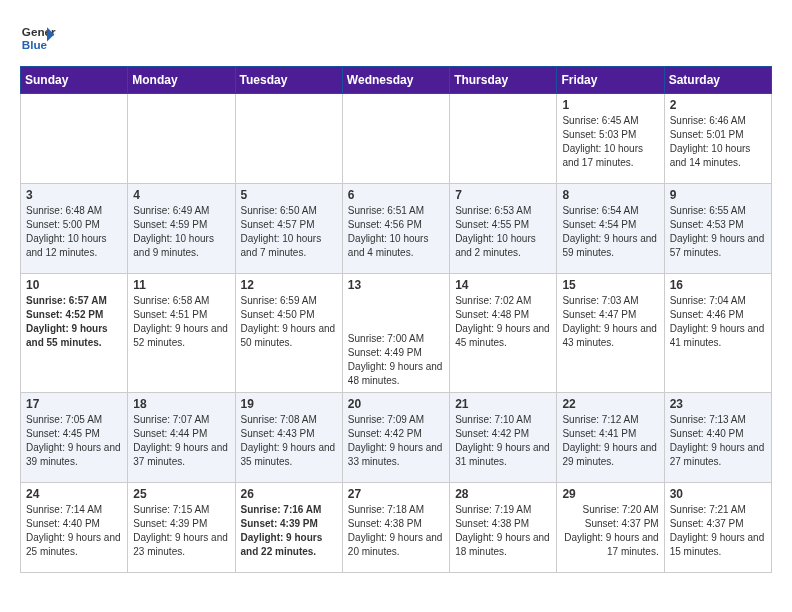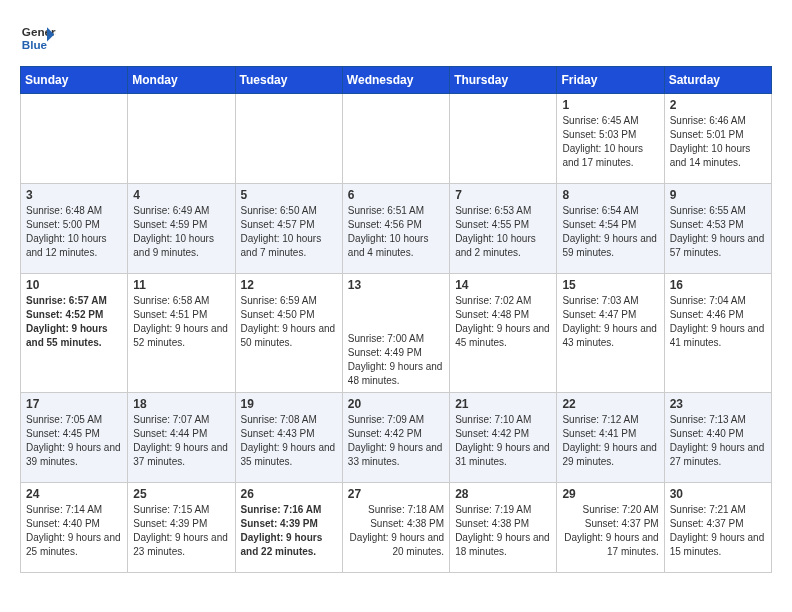--- a/index.html
+++ b/index.html
@@ -34,21 +34,21 @@
     .location {
       font-size: 14px;
       color: #555;
     }
     table {
       width: 100%;
       border-collapse: collapse;
       table-layout: fixed;
     }
     thead tr th {
-      background: #1d4ed8;
+      background: #4c1d95;
       color: #fff;
       font-size: 12px;
       font-weight: bold;
       padding: 6px 4px;
       text-align: left;
       border: 1px solid #1a4f9e;
     }
     tbody tr td {
       vertical-align: top;
       border: 1px solid #ccc;
@@ -270,21 +270,21 @@
 Daylight: 9 hours and 23 minutes.</div>
         </td>
         <td>
           <span class="day-num">26</span>
           <div class="day-info" style="white-space: pre-line; font-weight: bold;">Sunrise: 7:16 AM
 Sunset: 4:39 PM
 Daylight: 9 hours and 22 minutes.</div>
         </td>
         <td>
           <span class="day-num">27</span>
-          <div class="day-info" style="white-space: pre-line; text-align: right;">Sunrise: 7:18 AM
+          <div class="day-info" style="white-space: pre-line;">Sunrise: 7:18 AM
 Sunset: 4:38 PM
 Daylight: 9 hours and 20 minutes.</div>
         </td>
         <td>
           <span class="day-num">28</span>
           <div class="day-info" style="white-space: pre-line;">Sunrise: 7:19 AM
 Sunset: 4:38 PM
 Daylight: 9 hours and 18 minutes.</div>
         </td>
         <td>

